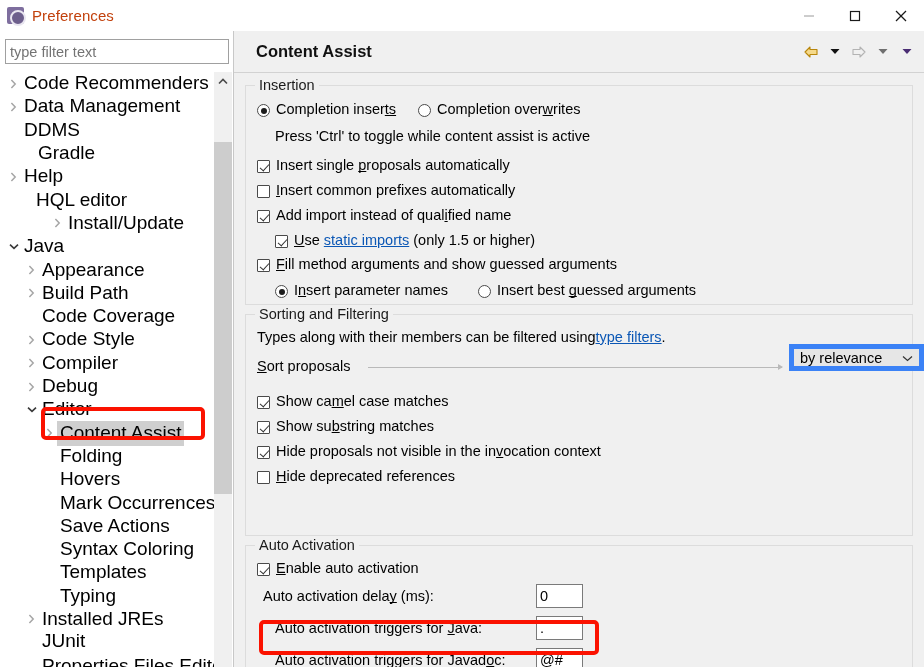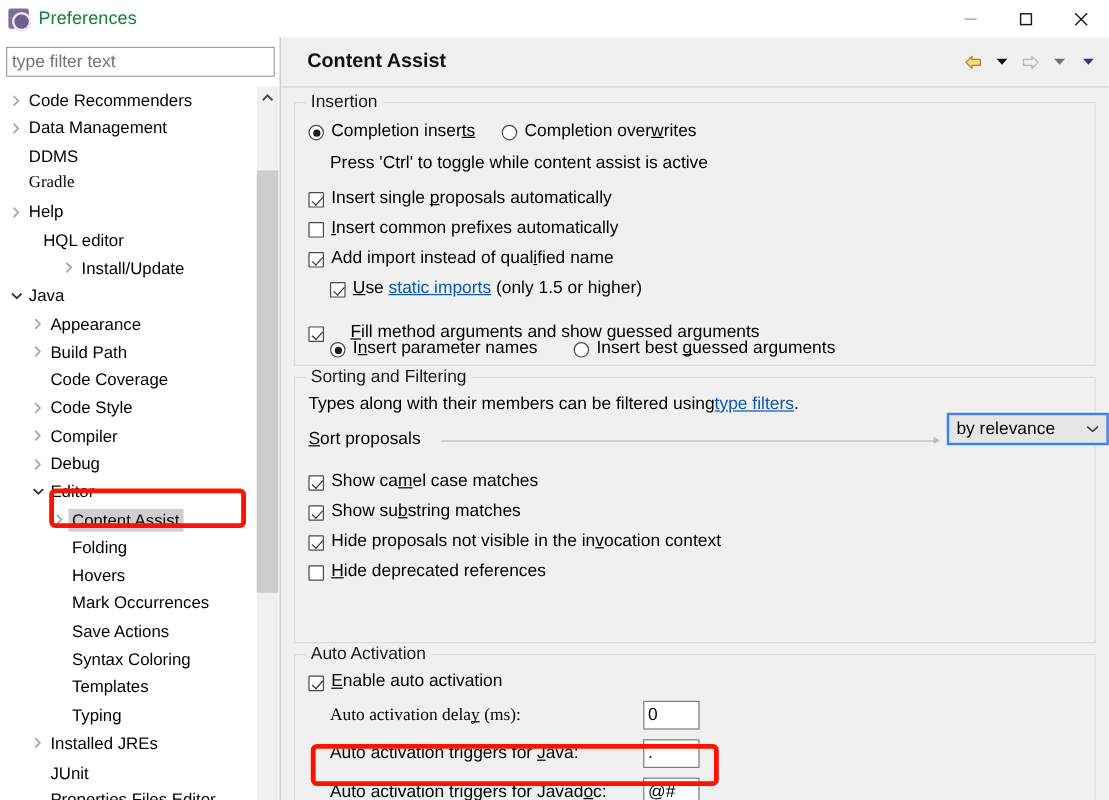--- a/index.html
+++ b/index.html
@@ -32,21 +32,21 @@
   #app-icon::before {
     content: "";
     position: absolute; left: 2.5px; top: 2.5px;
     width: 12px; height: 12px;
     border-radius: 50%;
     border: 2.5px solid #e9e6f0;
     background: #6d5f8c;
   }
   #window-title {
     font-size: 15px;
-    color: #15803d;
+    color: #c2410c;
     letter-spacing: 0.1px;
   }
   .wbtn {
     width: 46px; height: 31px;
     display: flex; align-items: center; justify-content: center;
     flex: none;
   }
   .wbtn svg { display: block; }
 
   
@@ -70,21 +70,21 @@
 
   #tree {
     position: absolute; left: 0; top: 41px;
     width: 214px; height: 595px;
     overflow: hidden;
   }
   .tnode {
     height: 23.3px;
     display: flex; align-items: center;
     white-space: nowrap;
-    font-size: 14px;
+    font-size: 19px;
     cursor: default;
     position: relative;
   }
   .tw {
     width: 15px; flex: none;
     display: flex; align-items: center; justify-content: center;
     color: #9b9b9b;
     font-size: 11px;
   }
   .tw svg { display: block; }
@@ -206,21 +206,21 @@
     color: #000;
     padding: 0 3px;
     outline: none;
     height: 24px;
   }
   
   #sort-combo {
     position: absolute;
     left: 543px; top: 29px;
     width: 135px; height: 27px;
-    border: 2px solid #3b82f6;
+    border: 5px solid #3b82f6;
     background: #e6e6e6;
     display: flex; align-items: center;
     padding: 0 6px;
     font-size: 14.5px;
     cursor: default;
   }
   #sort-combo .caret { margin-left: auto; color: #333; font-size: 11px; }
   .leader {
     position: absolute;
     height: 1px; background: #b9b9b9;
@@ -284,21 +284,21 @@
           <svg width="7" height="10" viewBox="0 0 7 10">
             <path d="M1.4 1 L5.2 5 L1.4 9" fill="none" stroke="#a6a6a6" stroke-width="1.5"></path>
           </svg>
         </span>
         <span class="tlabel">Data Management</span>
       </div>
       <div class="tnode" style="padding-left: 6px;">
         <span class="tw"></span>
         <span class="tlabel">DDMS</span>
       </div>
-      <div class="tnode" style="padding-left: 6px; font-family: Liberation Serif, serif;">
+      <div class="tnode" style="padding-left: 20px;">
         <span class="tw"></span>
         <span class="tlabel">Gradle</span>
       </div>
       <div class="tnode" style="padding-left: 6px;">
         <span class="tw">
           <svg width="7" height="10" viewBox="0 0 7 10">
             <path d="M1.4 1 L5.2 5 L1.4 9" fill="none" stroke="#a6a6a6" stroke-width="1.5"></path>
           </svg>
         </span>
         <span class="tlabel">Help</span>
@@ -499,21 +499,21 @@
         <span><span class="mn">I</span>nsert common prefixes automatically</span>
       </div>
       <div class="row" style="left:11px; top:121px;">
         <span class="cb on"></span>
         <span>Add import instead of qual<span class="mn">i</span>fied name</span>
       </div>
       <div class="row" style="left:29px; top:146px;">
         <span class="cb on"></span>
         <span><span class="mn">U</span>se&nbsp;<a class="link">static imports</a><span> (only 1.5 or higher)</span></span>
       </div>
-      <div class="row" style="left:11px; top:183px;gap:16px;">
+      <div class="row" style="left:11px; top:170px;">
         <span class="cb on"></span>
         <span><span class="mn">F</span>ill method arguments and show guessed arguments</span>
       </div>
       <div class="row" style="left:29px; top:196px;">
         <span class="rb on"></span>
         <span>I<span class="mn">n</span>sert parameter names</span>
       </div>
       <div class="row" style="left:232px; top:196px;">
         <span class="rb"></span>
         <span>Insert best <span class="mn">g</span>uessed arguments</span>
@@ -562,21 +562,21 @@
     </div>
 
     <div class="group" style="left:11px; top:471px; width:668px; height:150px;">
       <div class="glegend">Auto Activation</div>
 
       <div class="row" style="left:11px; top:14px;">
         <span class="cb on"></span>
         <span><span class="mn">E</span>nable auto activation</span>
       </div>
 
-      <div class="row" style="left:29px; top:42px;font-family:Liberation Serif, serif;">
+      <div class="row" style="left:17px; top:42px;">
         <span>Auto activation dela<span class="mn">y</span> (ms):</span>
       </div>
       <input class="tbox" style="position: absolute; left: 290px; top: 38px; width: 47px;" value="0">
 
       <div class="row" style="left:29px; top:74px;">
         <span>Auto activation triggers for <span class="mn">J</span>ava:</span>
       </div>
       <input class="tbox" style="position: absolute; left: 290px; top: 70px; width: 47px;" value=".">
 
       <div class="row" style="left:29px; top:106px;">

